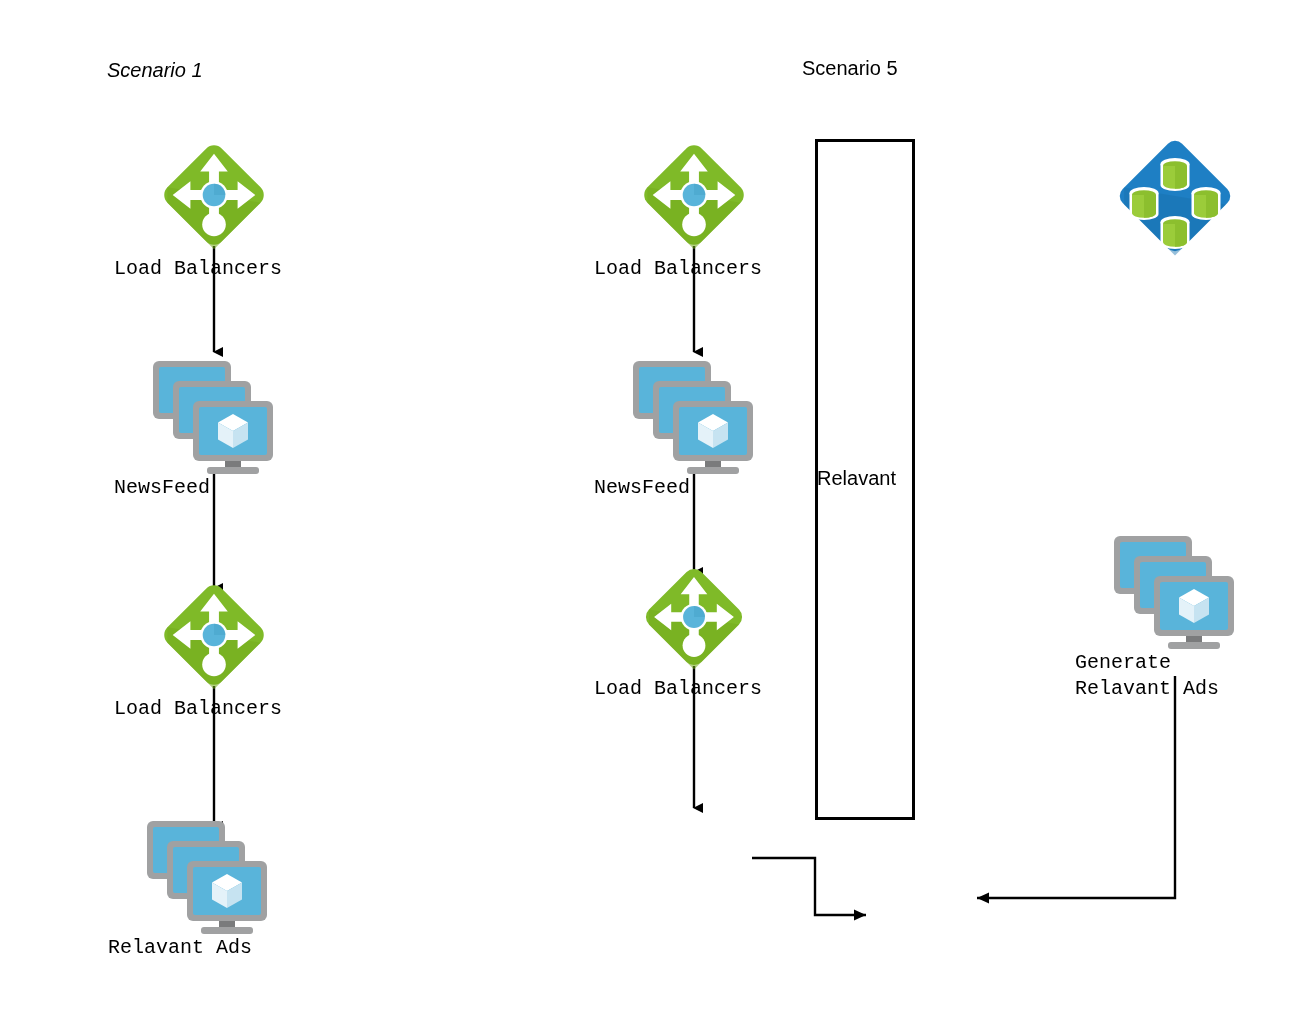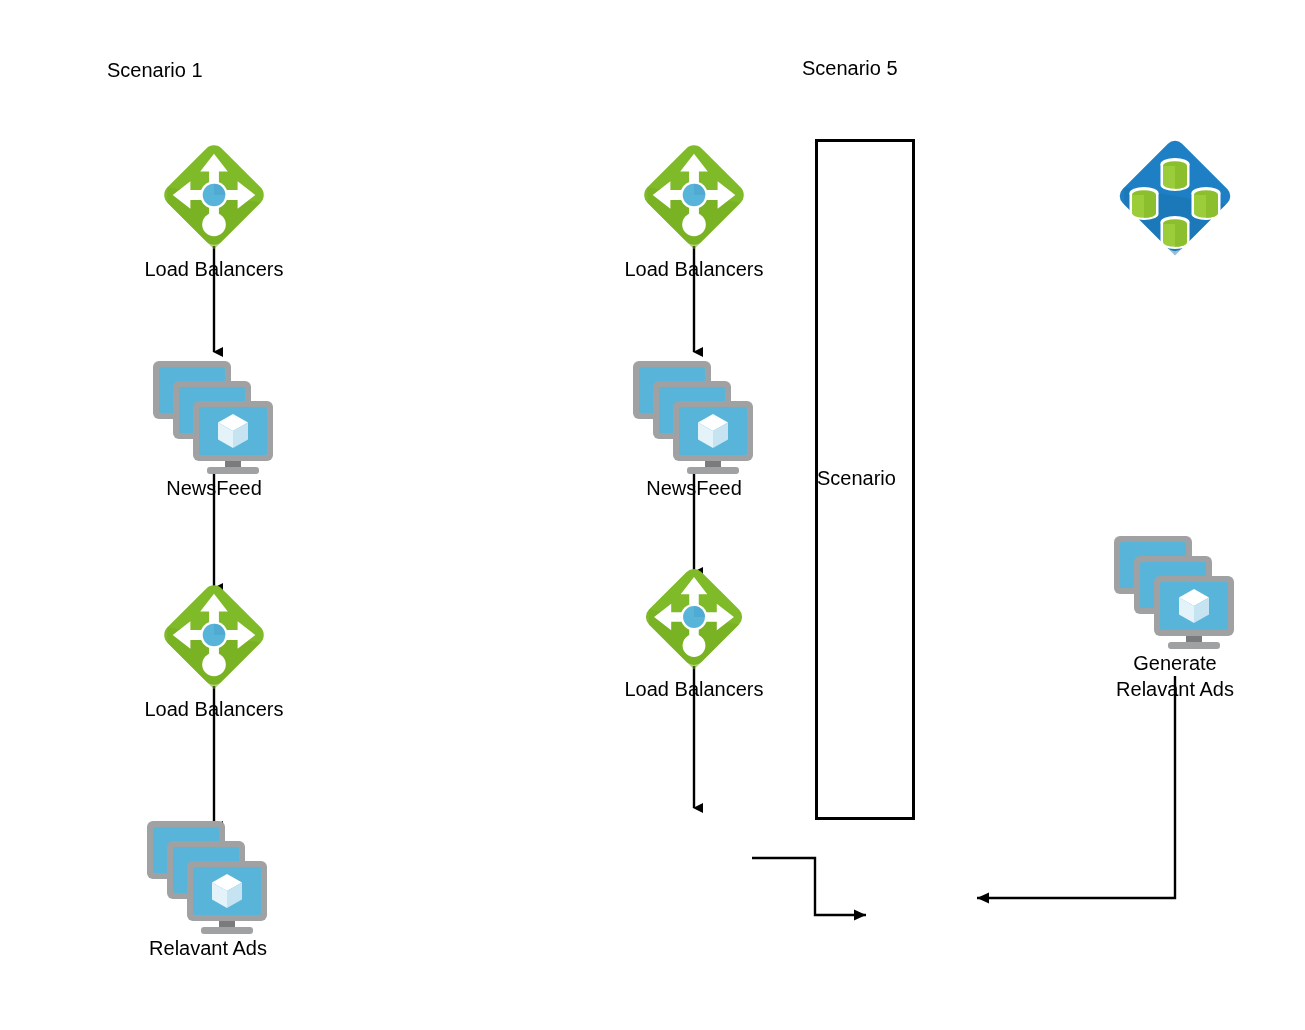--- a/index.html
+++ b/index.html
@@ -28,21 +28,22 @@
   }
   .node {
     position: absolute;
     text-align: center;
   }
   .node-label {
     font-size: 20px;
     line-height: 26px;
     color: #000000;
     white-space: pre-line;
-    text-align: center;
+    text-align: left;
+    font-family: Liberation Mono, monospace;
   }
   .icon-wrap {
     position: relative;
     margin: 0 auto;
   }
   .svg-layer {
     position: absolute;
     left: 0;
     top: 0;
     width: 1305px;
@@ -61,26 +62,26 @@
     line-height: 24px;
     white-space: nowrap;
     color: #000000;
   }
 </style>
 </head>
 <body>
 
 <div id="canvas">
 
-  <div class="scenario-title" style="left:107px; top:58px;">Scenario 1</div>
+  <div class="scenario-title" style="left:107px; top:58px;font-style:italic;">Scenario 1</div>
 
   <div class="scenario-title" style="left:802px; top:56px;">Scenario 5</div>
 
   <div class="swimlane" style="left:815px; top:139px; width:100px; height:681px;"></div>
-  <div class="swimlane-label" style="left:817px; top:466px;">Scenario</div>
+  <div class="swimlane-label" style="left:817px; top:466px;">Relavant</div>
 
   <svg class="svg-layer" viewBox="0 0 1305 1030">
     <defs>
       <marker id="arrowDown" markerWidth="12" markerHeight="12" refX="6" refY="10" orient="auto" markerUnits="userSpaceOnUse">
         <path d="M1,1 L11,1 L6,11 Z" fill="#000000"></path>
       </marker>
       <marker id="arrowEnd" markerWidth="13" markerHeight="12" refX="12" refY="6" orient="auto" markerUnits="userSpaceOnUse">
         <path d="M0,0.5 L12,6 L0,11.5 Z" fill="#000000"></path>
       </marker>
     </defs>

